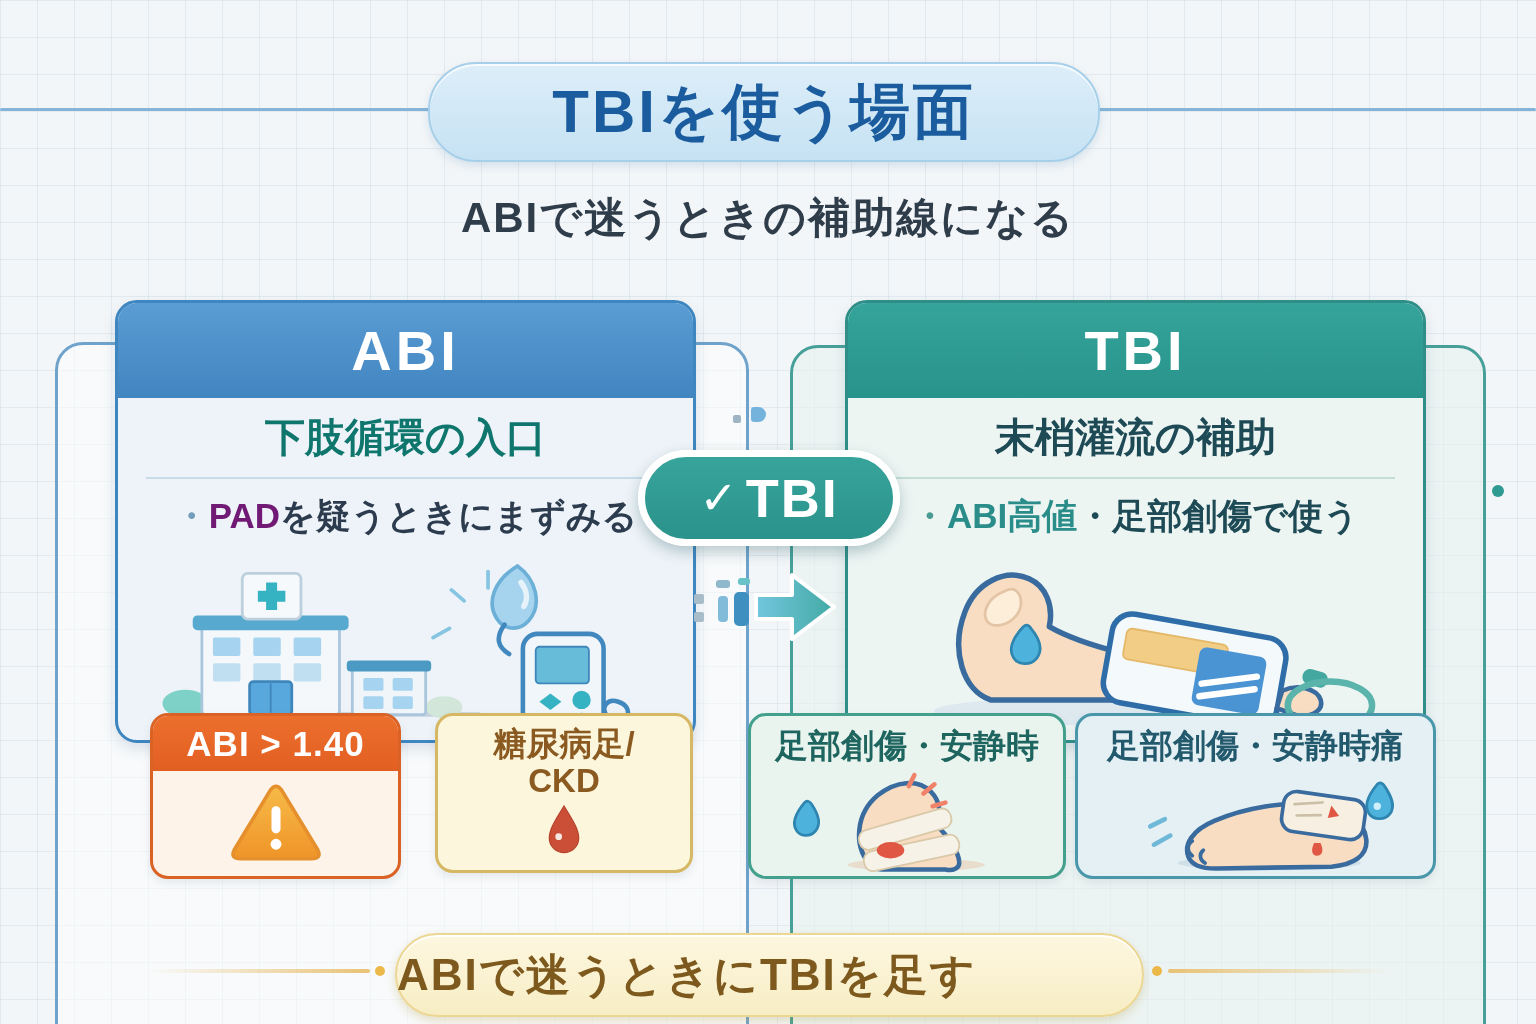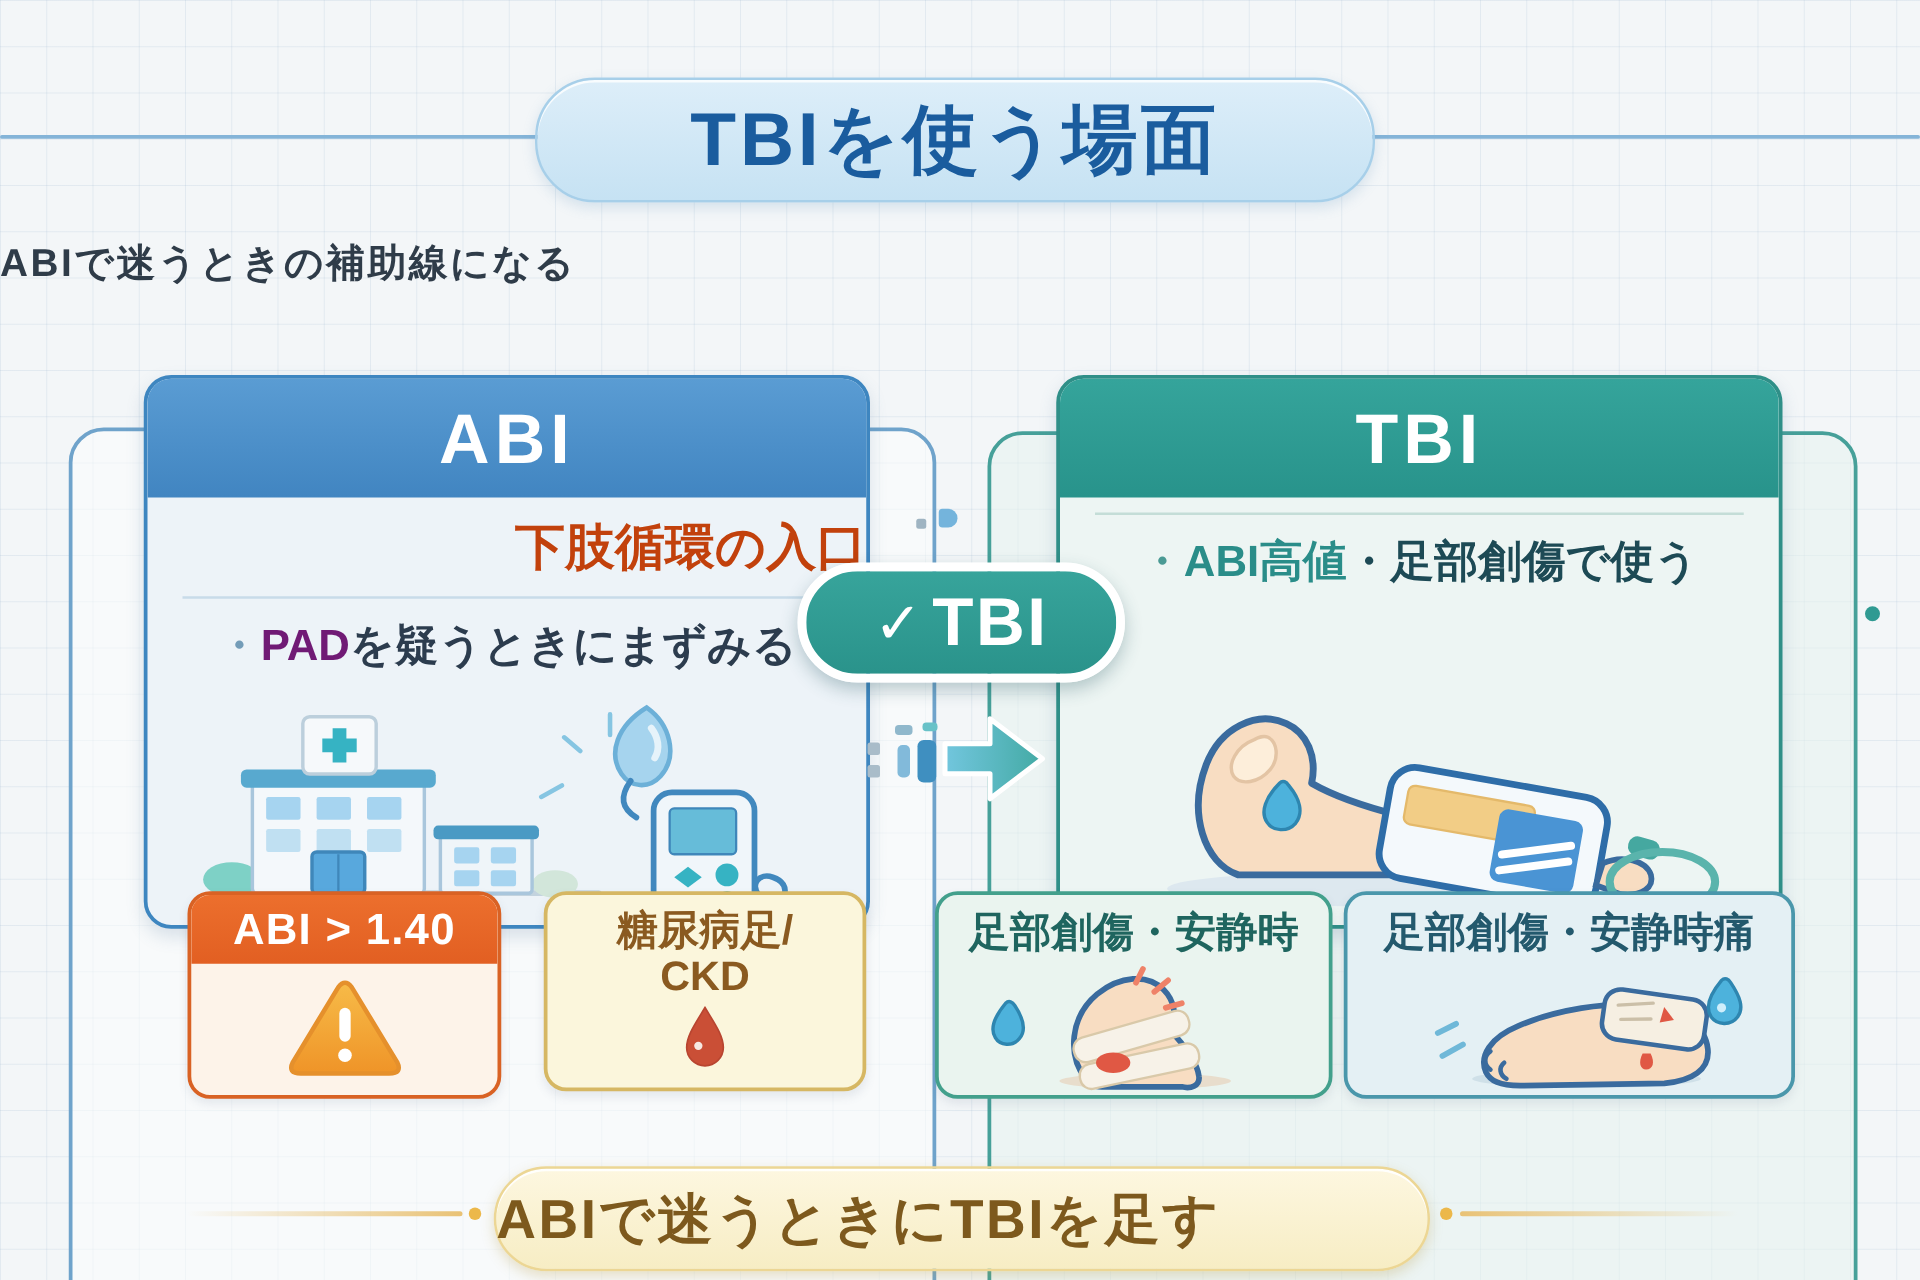--- a/index.html
+++ b/index.html
@@ -22,40 +22,40 @@
   .title-pill{
     position:absolute;left:428px;top:62px;width:668px;height:96px;
     border-radius:48px;
     background:linear-gradient(180deg,#ddeef9 0%,#c6e2f3 100%);
     border:2px solid #a7cfe9;
     box-shadow:0 4px 10px rgba(100,150,190,0.22), inset 0 2px 0 rgba(255,255,255,0.8);
     display:flex;align-items:center;justify-content:center;
   }
   .title-pill .txt{font-size:60px;font-weight:bold;color:#1a5c9e;letter-spacing:3px;}
   .subtitle{
-    position:absolute;left:0;top:190px;width:1536px;text-align:left;
-    font-size:31px;font-weight:bold;color:#2f3c49;letter-spacing:2px;
+    position:absolute;left:0;top:190px;width:1536px;text-align:center;
+    font-size:42px;font-weight:bold;color:#2f3c49;letter-spacing:2px;
   }
   
   .outer-card{position:absolute;top:342px;height:720px;border-radius:28px;}
   .outer-card.left{left:55px;width:688px;border:3px solid #6fa3cb;background:rgba(251,253,254,0.55);}
   .outer-card.right{left:790px;top:345px;width:690px;border:3px solid #46a099;background:rgba(229,243,239,0.55);}
   
   .main-card{
     position:absolute;top:300px;width:575px;height:437px;border-radius:22px;
     overflow:hidden;box-shadow:0 6px 14px rgba(70,110,150,0.18);
   }
   .main-card.abi{left:115px;border:3px solid #3e86c0;background:#edf3f8;}
   .main-card.tbi{left:845px;border:3px solid #2f8f88;background:#edf5f3;}
   .mc-header{height:95px;display:flex;align-items:center;justify-content:center;}
   .abi .mc-header{background:linear-gradient(180deg,#5a9cd3 0%,#4185c1 100%);}
   .tbi .mc-header{background:linear-gradient(180deg,#35a49b 0%,#28938b 100%);}
   .mc-header .txt{font-size:56px;font-weight:bold;color:#ffffff;letter-spacing:4px;}
   .mc-heading{margin-top:12px;text-align:center;font-size:40px;font-weight:bold;}
-  .abi .mc-heading{color:#c2410c;text-align:right;}
+  .abi .mc-heading{color:#0f766e;}
   .tbi .mc-heading{color:#1d4a55;}
   .mc-divider{height:2px;margin:12px 28px 0 28px;}
   .abi .mc-divider{background:#c8dbe9;}
   .tbi .mc-divider{background:#c4ddd7;}
   .mc-bullet{margin-top:14px;text-align:center;font-size:35px;font-weight:bold;white-space:nowrap;}
   .abi .mc-bullet .marker{color:#73ا0b8;color:#739cb8;}
   .tbi .mc-bullet .marker{color:#4a9a94;}
   .abi .mc-bullet .hl{color:#701a75;}
   .abi .mc-bullet .rest{color:#2c3c4e;}
   .tbi .mc-bullet .hl{color:#2a8d89;}
@@ -168,20 +168,21 @@
         <circle cx="462" cy="192" r="8" fill="#36b3c3"></circle>
         <path d="M440 202 C436 214 470 216 492 206 C514 196 520 178 502 172 C490 168 482 178 490 188" fill="none" stroke="#4188be" stroke-width="5" stroke-linecap="round"></path>
       </svg>
     </div>
   </div>
 
   <div class="main-card tbi">
     <div class="mc-header">
       <span class="txt">TBI</span>
     </div>
+    <div class="mc-heading">末梢灌流の補助</div>
     <div class="mc-divider"></div>
     <div class="mc-bullet"><span class="marker">・</span><span class="hl">ABI高値</span><span class="rest">・足部創傷で使う</span></div>
     <div class="mc-illus">
       <svg viewBox="0 0 540 205">
         <ellipse cx="255" cy="182" rx="205" ry="16" fill="#dde8ef"></ellipse>
         <path d="M112 170 C82 160 68 116 84 74 C96 42 128 26 154 38 C172 46 181 67 176 90 C214 112 286 128 348 136 L408 148 C421 152 421 166 408 170 Z" fill="#f8ddc2" stroke="#3a6b9e" stroke-width="6" stroke-linejoin="round"></path>
         <path d="M126 52 C110 58 102 74 108 84 C114 92 130 90 140 78 C148 68 146 54 138 50 C134 48 130 50 126 52 Z" fill="#fdeeda" stroke="#e3c4a4" stroke-width="3"></path>
         <path d="M156 92 C166 104 169 116 162 125 C155 133 142 132 137 124 C131 115 136 102 148 90 C151 87 154 89 156 92 Z" fill="#4db2dc" stroke="#2e86b0" stroke-width="3"></path>
         <g transform="rotate(10 330 140)">
           <rect x="238" y="88" width="192" height="98" rx="22" fill="#f4f9fc" stroke="#2e6da8" stroke-width="6"></rect>

